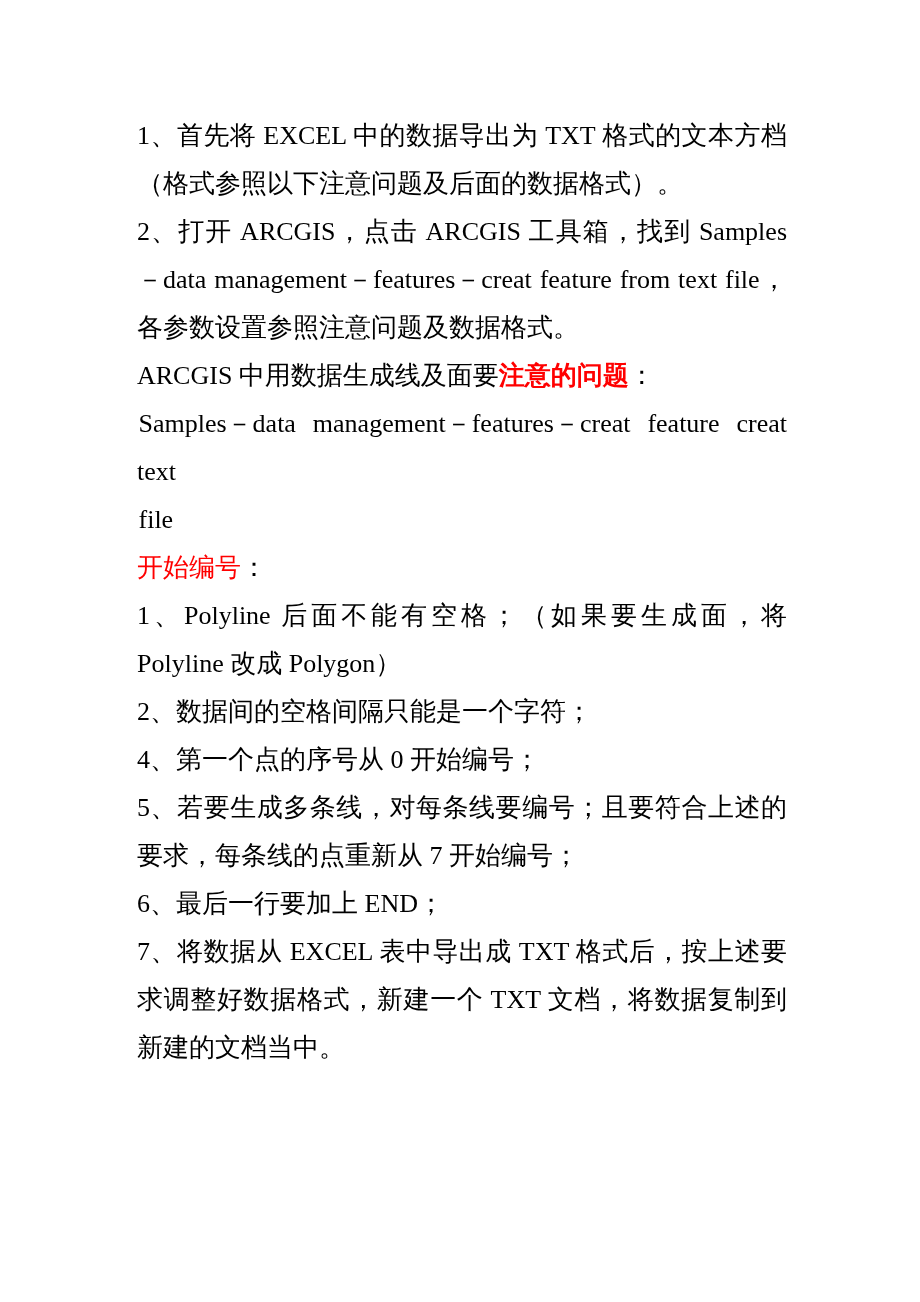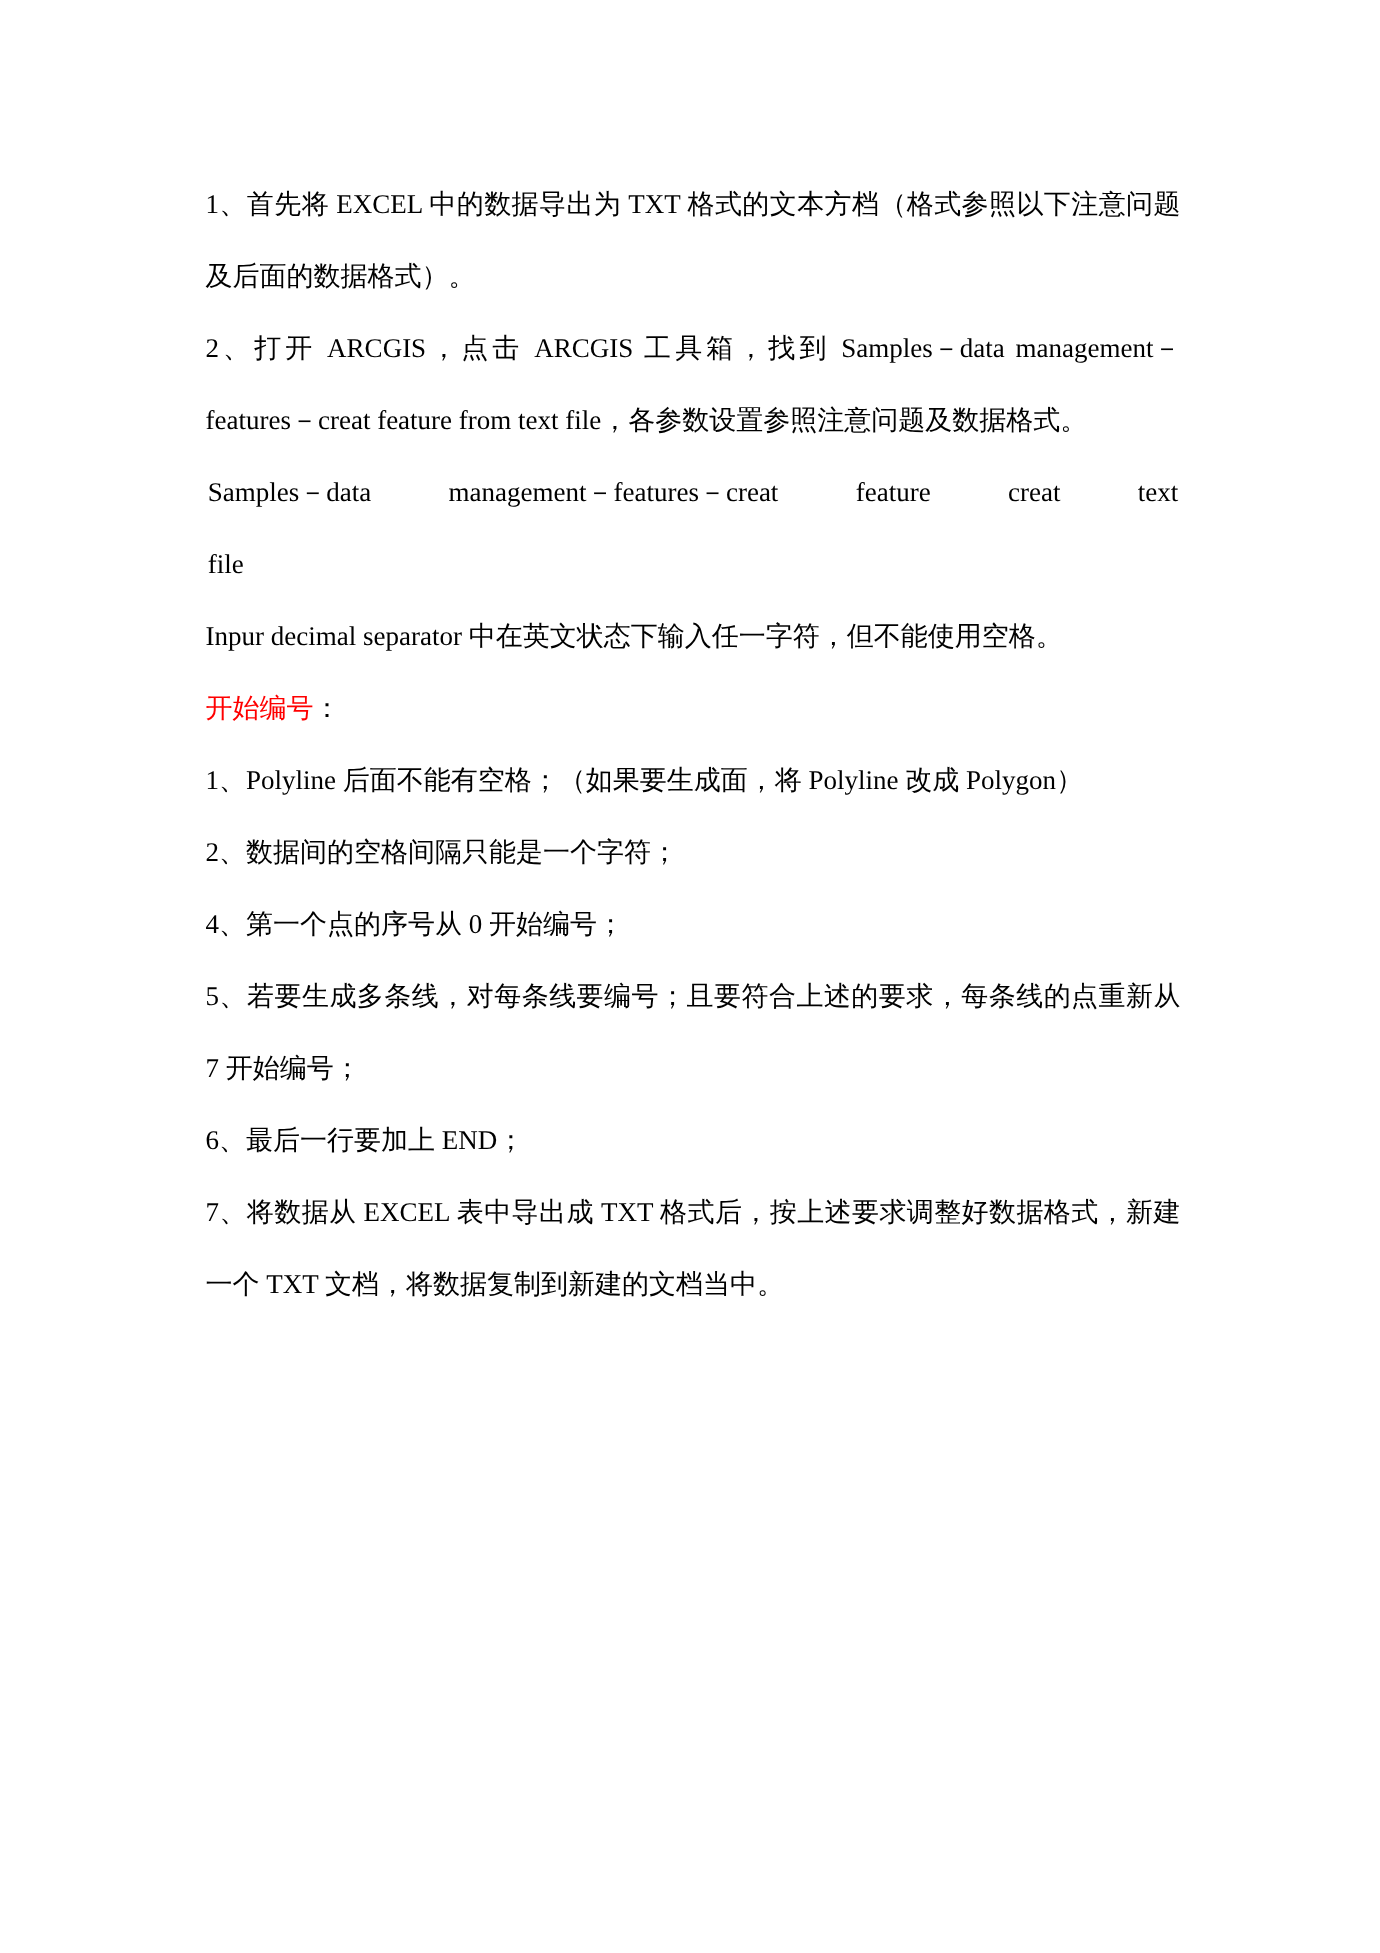--- a/index.html
+++ b/index.html
@@ -27,21 +27,21 @@
   .text-block {
     position: absolute;
     left: 137px;
     top: 112px;
     width: 650px;
   }
 
   
   .para {
     margin: 0;
-    font-size: 18px;
+    font-size: 26px;
     line-height: 48px;
     color: #000000;
     text-align: justify;
     text-justify: inter-ideograph;
     word-spacing: 0;
     white-space: normal;
   }
 
   
   .para.stretch {
@@ -70,32 +70,32 @@
   <div class="text-block">
 
     <p class="para">
       <span>1、</span><span>首先将 EXCEL 中的数据导出为 TXT 格式的文本方档（格式参照以下注意问题及后面的数据格式）。</span>
     </p>
 
     <p class="para">
       <span>2、</span><span>打开 ARCGIS，点击 ARCGIS 工具箱，找到 Samples－data management－features－creat feature from text file，</span><span>各参数设置参照注意问题及数据格式。</span>
     </p>
 
+    <p class="para">
+      <span>ARCGIS 中用数据生成线及面要</span><span class="red-bold">注意的问题</span><span>：</span>
+    </p>
 
     <p class="para stretch">
       <span class="lat">Samples－data management－features－creat feature creat text</span>
     </p>
 
     <p class="para">
       <span class="lat">file</span>
     </p>
 
-    <p class="para">
-      <span>Inpur decimal separator 中在英文状态下输入任一字符，但不能使用空格。</span>
-    </p>
 
     <p class="para">
       <span class="red">开始编号</span><span>：</span>
     </p>
 
     <p class="para">
       <span>1、</span><span>Polyline 后面不能有空格；（如果要生成面，将 Polyline 改成 Polygon）</span>
     </p>
 
     <p class="para">

